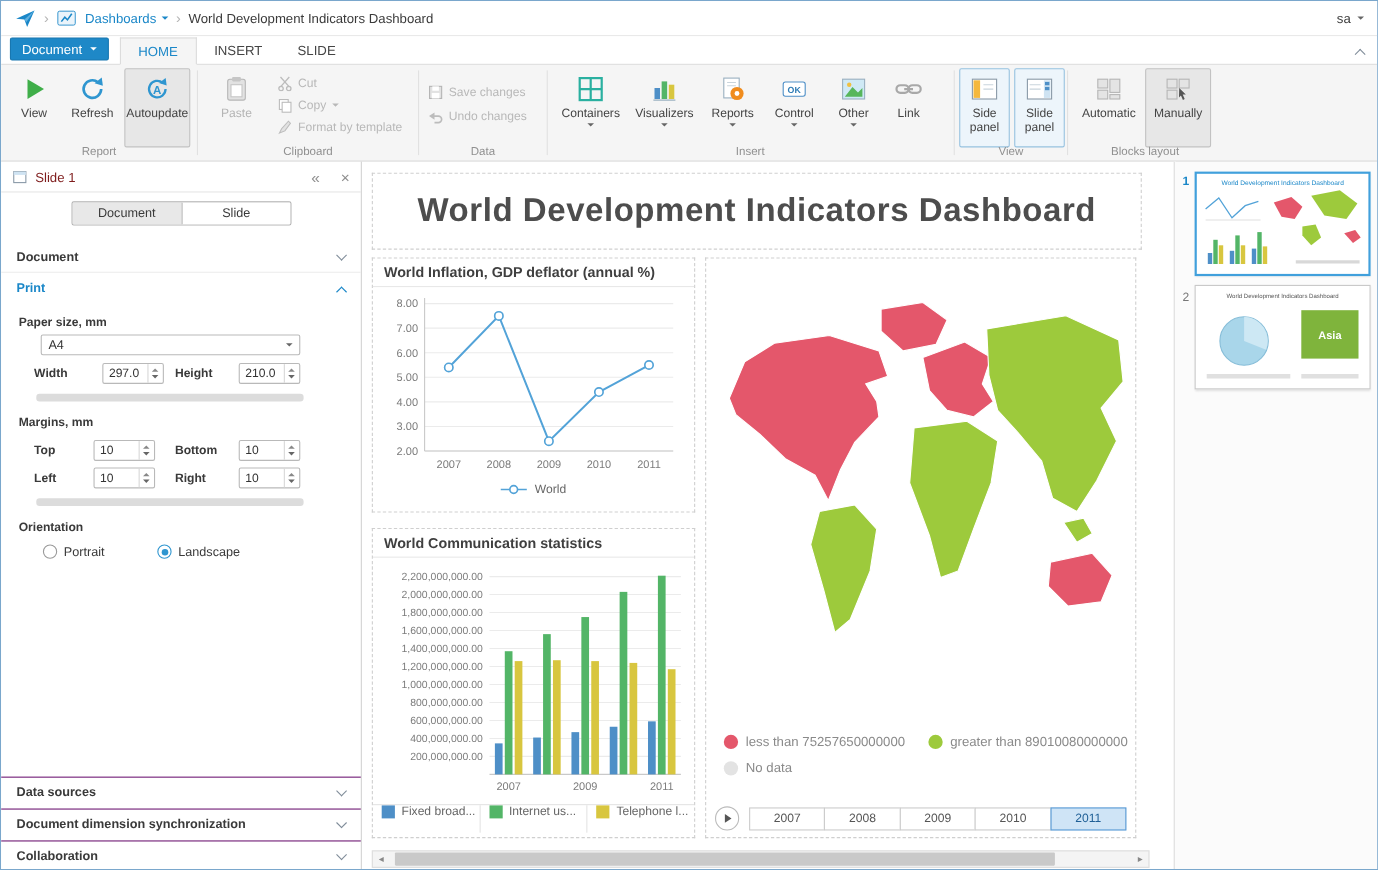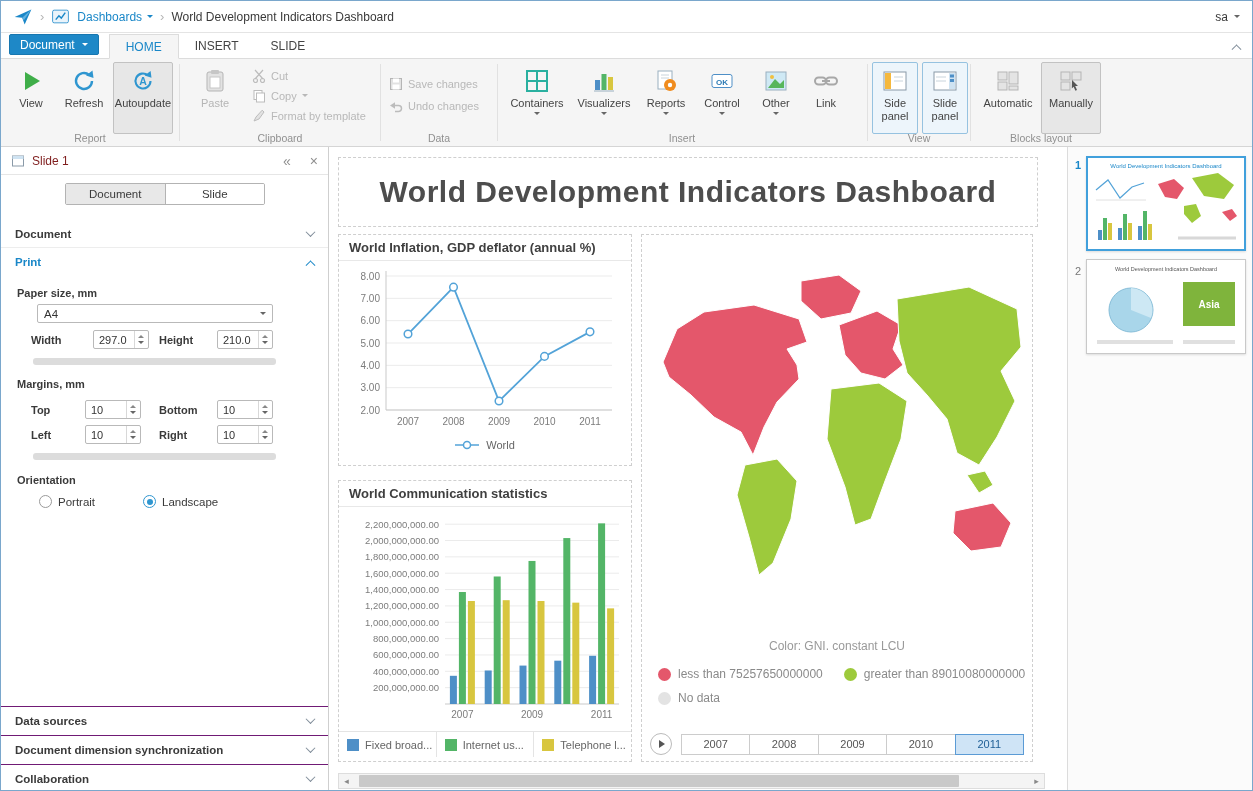--- a/index.html
+++ b/index.html
@@ -66,21 +66,21 @@
 .radio.sel{border-color:#2f96d0}
 .radio.sel::after{content:"";position:absolute;left:2.5px;top:2.5px;width:6px;height:6px;border-radius:50%;background:#2f96d0}
 .rlabel{position:absolute;font-size:11.5px;color:#3a3a3a;cursor:pointer}
 
 .canvas{position:absolute;left:328px;top:146px;width:740px;bottom:0;background:#fff;overflow:hidden}
 .block{position:absolute;border:1px dashed #cfcfcf;background:#fff}
 .page-title{display:flex;align-items:center;justify-content:center;font-size:30px;font-weight:bold;color:#4d4d4d;letter-spacing:.5px}
 .blk-title{position:absolute;left:0;top:0;right:0;height:26px;display:flex;align-items:center;padding:0 10px;font-size:13px;font-weight:bold;color:#3f3f3f;border-bottom:1px solid #e8e8e8}
 .line-legend{position:absolute;left:0;right:0;top:204px;display:flex;align-items:center;justify-content:center;gap:7px;font-size:11px;color:#666}
 .bar-legend{position:absolute;left:0;right:0;bottom:4px;height:26px;border-top:1px solid #e4e4e4;display:flex}
-.bl-item{flex:1;display:flex;align-items:center;gap:6px;padding:0 8px;overflow:hidden}
+.bl-item{flex:1;display:flex;align-items:flex-start;gap:6px;padding:0 8px;overflow:hidden}
 .bl-item+.bl-item{border-left:1px solid #e4e4e4}
 .bl-sq{width:12px;height:12px;flex:none}
 .bl-tx{font-size:11px;color:#666;white-space:nowrap}
 .map-caption{position:absolute;left:0;right:0;top:404px;text-align:center;font-size:12px;color:#999}
 .map-legend-row{position:absolute;left:16px;right:8px;height:18px;display:flex;align-items:center;gap:7px}
 .ldot{width:13px;height:13px;border-radius:50%;flex:none}
 .ltext{font-size:12px;color:#8a8a8a;white-space:nowrap}
 .timeline{position:absolute;left:8px;right:8px;top:498px;height:22px;display:flex;align-items:center}
 .tl-play{width:22px;height:22px;border:1px solid #bbb;border-radius:50%;background:#fff;display:flex;align-items:center;justify-content:center;cursor:pointer;margin-right:10px}
 .tri-right{display:inline-block;width:0;height:0;border-top:4.5px solid transparent;border-bottom:4.5px solid transparent;border-left:6.5px solid #555;margin-left:2px}
@@ -555,21 +555,20 @@
       <svg viewBox="0 0 376 356" width="376" height="356" style="position:absolute;left:7px;top:32px">
         <path stroke="#fff" d="M152 14 L190 8 L212 24 L202 46 L172 52 L152 34 Z" fill="#e4576b"></path>
         <path stroke="#fff" d="M14 95 L28 62 L55 45 L105 38 L150 52 L158 75 L138 82 L148 98 L150 112 L128 135 L115 160 L104 188 L92 165 L65 150 L42 128 L20 110 Z" fill="#e4576b"></path>
         <path stroke="#fff" d="M96 198 L128 192 L148 214 L142 252 L124 296 L110 308 L100 270 L88 228 Z" fill="#9dca3c"></path>
         <path stroke="#fff" d="M190 58 L228 44 L252 58 L244 82 L254 98 L236 112 L212 106 L196 88 Z" fill="#e4576b"></path>
         <path stroke="#fff" d="M182 122 L230 116 L258 134 L252 172 L236 214 L222 252 L206 258 L196 220 L178 172 Z" fill="#9dca3c"></path>
         <path stroke="#fff" d="M248 32 L320 20 L368 42 L372 80 L352 104 L366 134 L348 170 L330 198 L308 186 L298 152 L278 128 L258 106 L250 74 Z" fill="#9dca3c"></path>
         <path stroke="#fff" d="M318 208 L336 204 L344 218 L330 226 Z" fill="#9dca3c"></path>
         <path stroke="#fff" d="M306 244 L344 236 L362 256 L352 280 L322 284 L304 266 Z" fill="#e4576b"></path>
       </svg>
-      <div class="map-caption">Color: GNI. constant LCU</div>
       <div class="map-legend-row" style="top:430px">
         <span class="ldot" style="background: rgb(228, 87, 107);"></span>
         <span class="ltext">less than 75257650000000</span>
         <span class="ldot" style="margin-left: 14px; background: rgb(157, 202, 60);"></span>
         <span class="ltext">greater than 89010080000000</span>
       </div>
       <div class="map-legend-row" style="top:454px">
         <span class="ldot" style="background: rgb(227, 227, 227);"></span>
         <span class="ltext">No data</span>
       </div>

